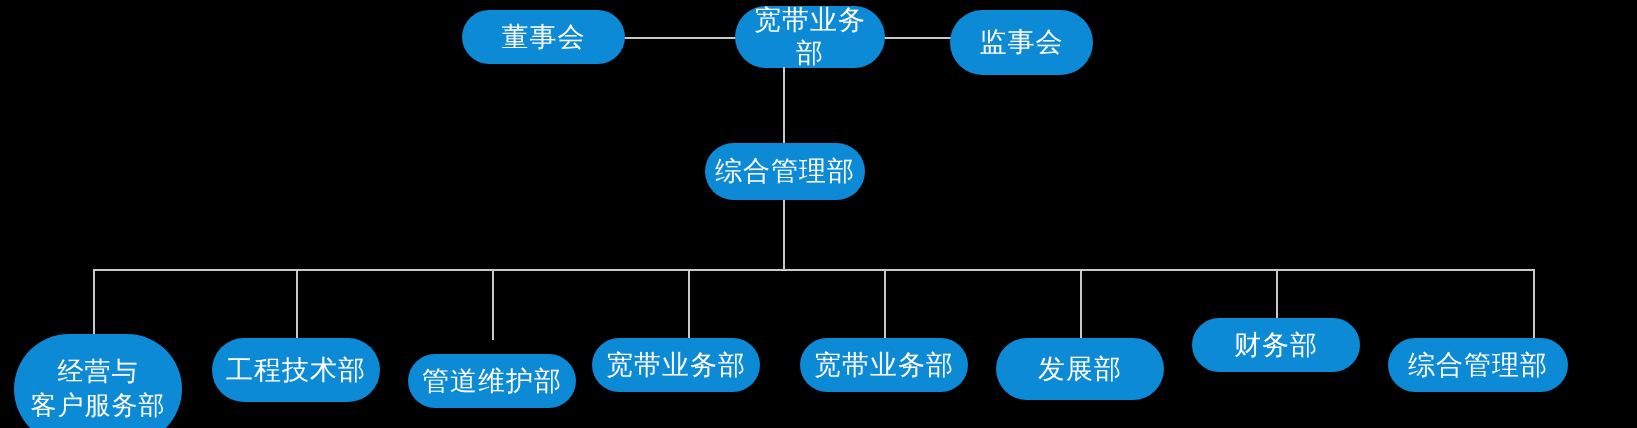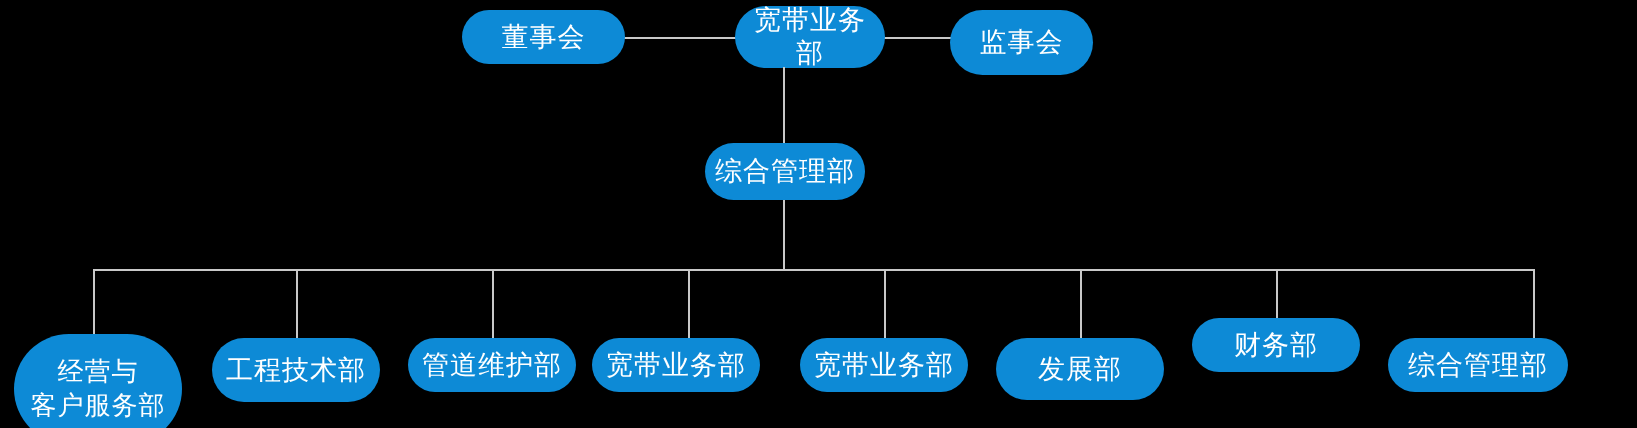--- a/index.html
+++ b/index.html
@@ -72,21 +72,21 @@
   <div class="conn conn-v" style="left:884px; top:269px; height:71px;"></div>
   <div class="conn conn-v" style="left:1080px; top:269px; height:71px;"></div>
   <div class="conn conn-v" style="left:1276px; top:269px; height:71px;"></div>
   <div class="conn conn-v" style="left:1533px; top:269px; height:71px;"></div>
 
   <div class="node node-two-line" style="left:14px; top:334px; width:168px; height:110px;font-family:Liberation Serif, serif;">经营与
 客户服务部</div>
 
   <div class="node" style="left:212px; top:338px; width:168px; height:64px;">工程技术部</div>
 
-  <div class="node" style="left:408px; top:338px; width:168px; height:54px;">管道维护部</div>
+  <div class="node" style="left:408px; top:354px; width:168px; height:54px;">管道维护部</div>
 
   <div class="node" style="left:592px; top:338px; width:168px; height:54px;">宽带业务部</div>
 
   <div class="node" style="left:800px; top:338px; width:168px; height:54px;">宽带业务部</div>
 
   <div class="node" style="left:996px; top:338px; width:168px; height:62px;">发展部</div>
 
   <div class="node" style="left:1192px; top:318px; width:168px; height:54px;">财务部</div>
 
   <div class="node" style="left:1388px; top:338px; width:180px; height:54px;text-align:right;">综合管理部</div>

